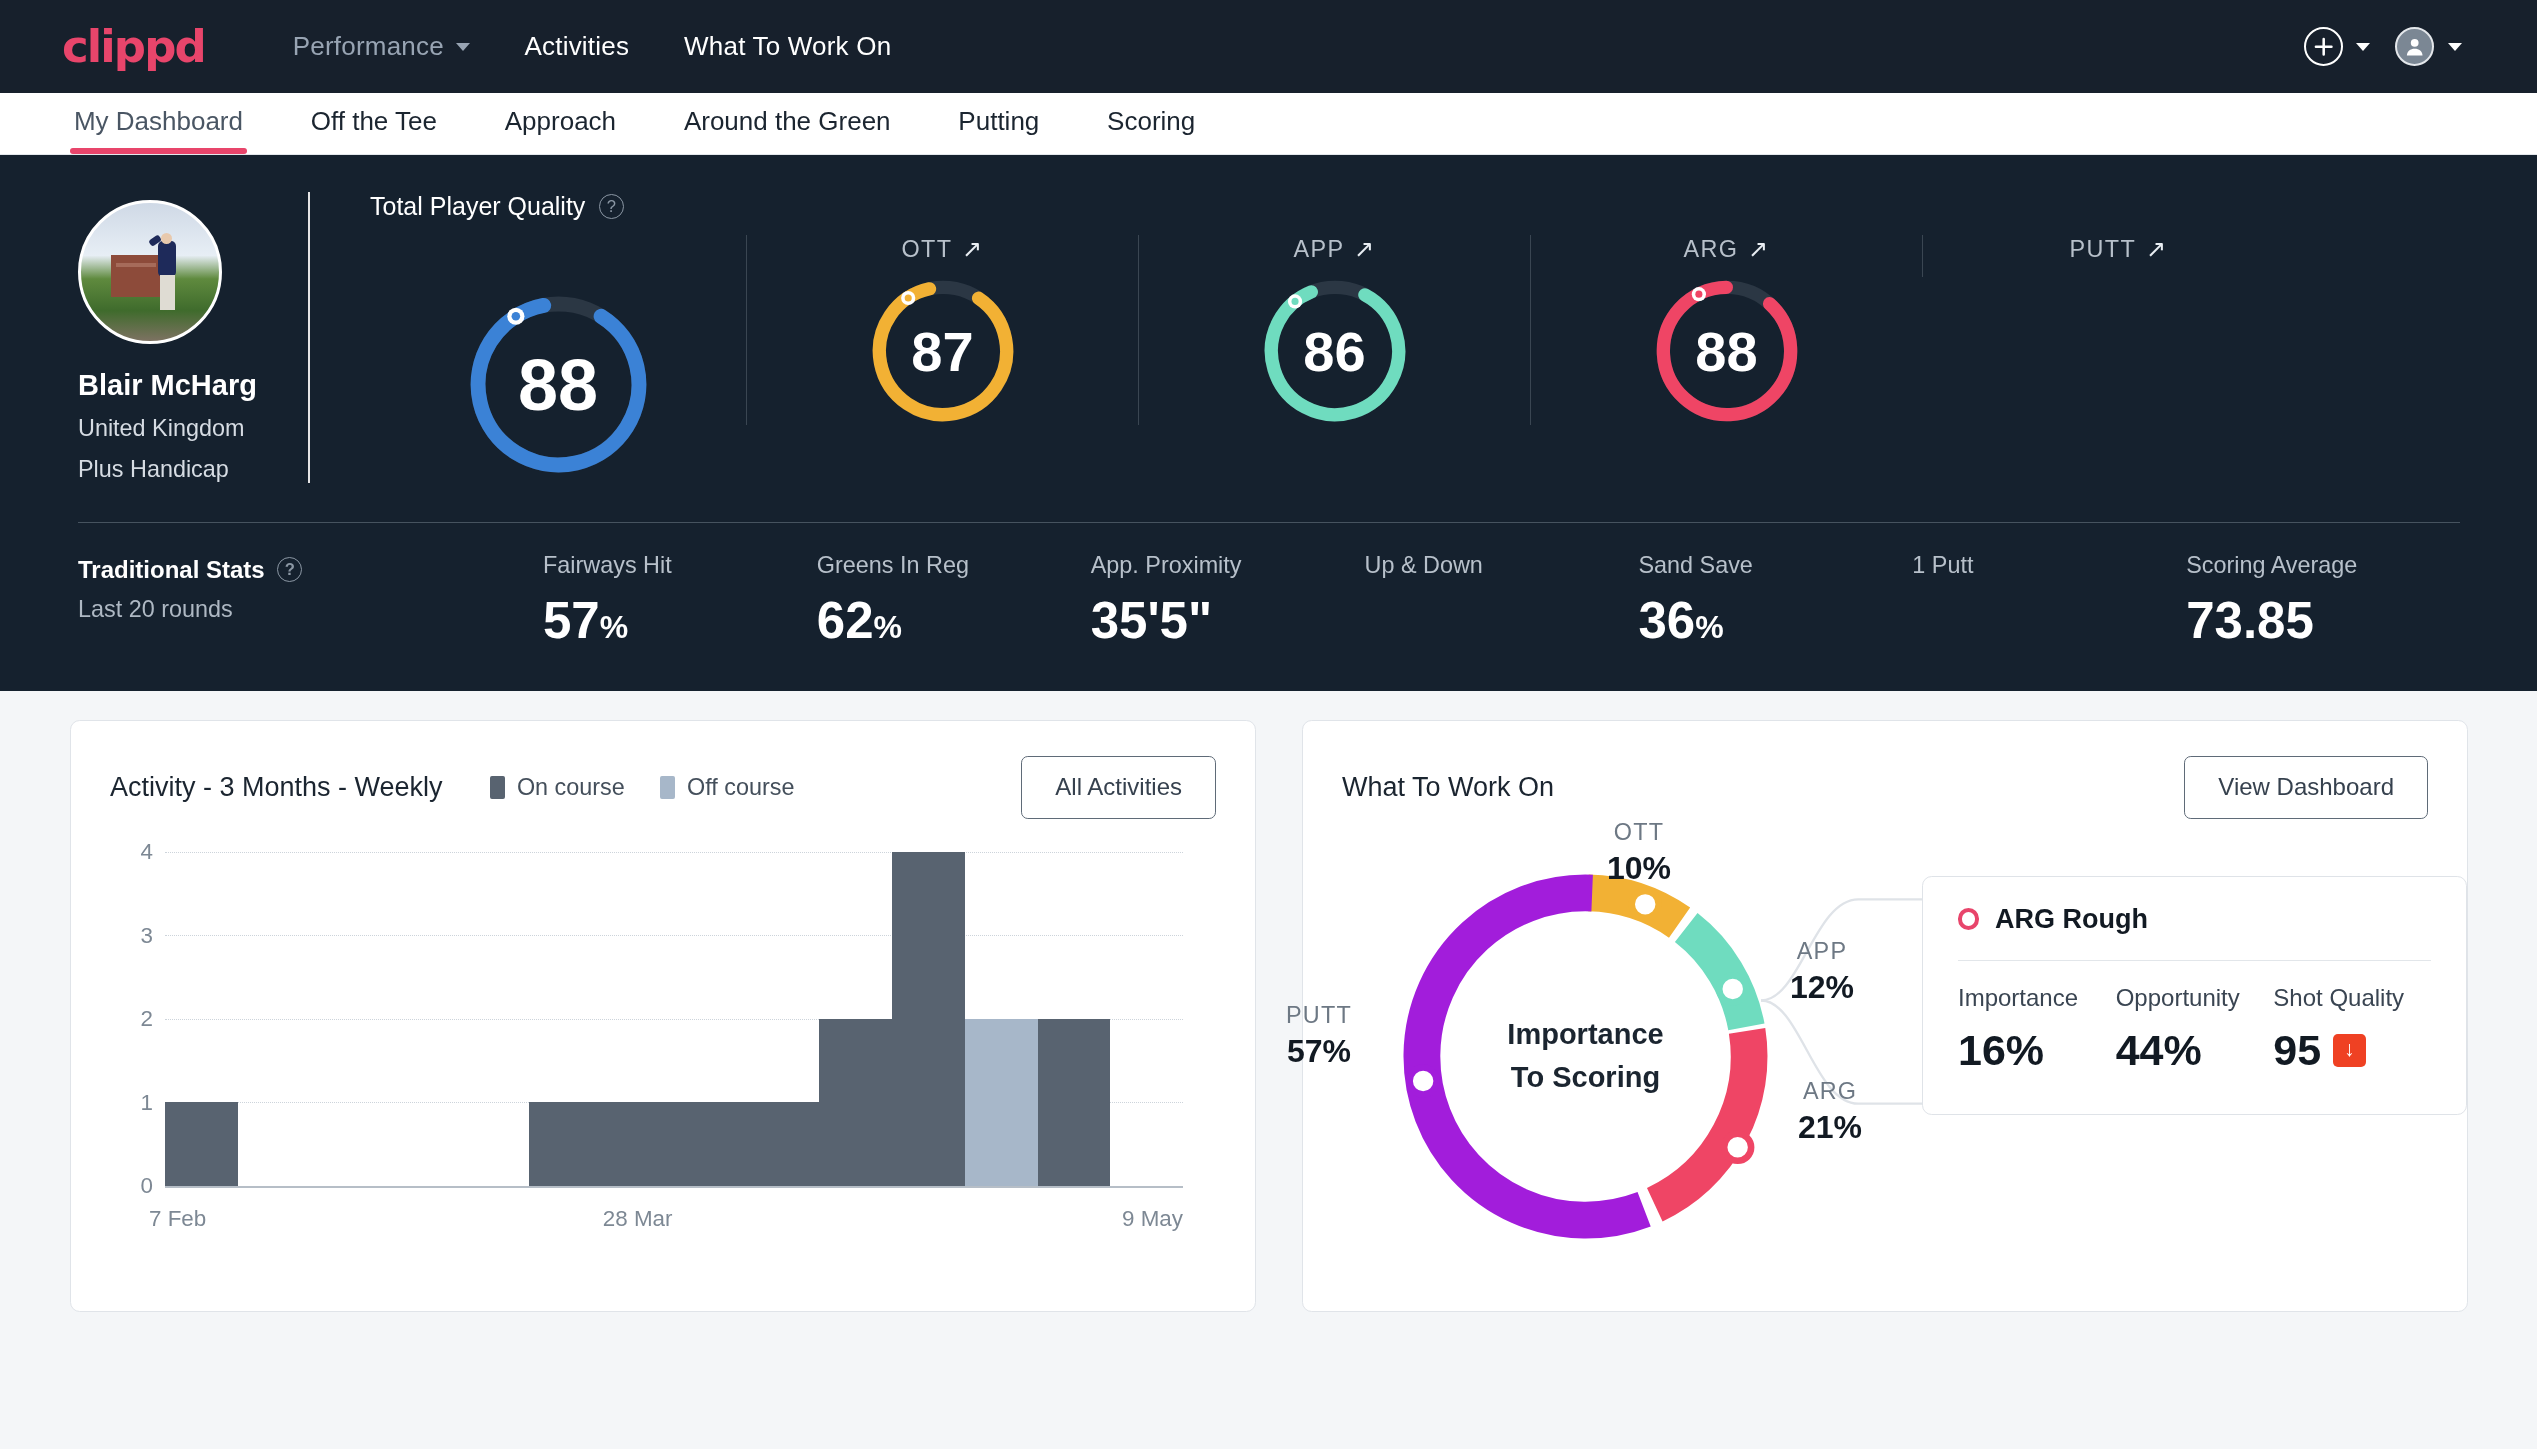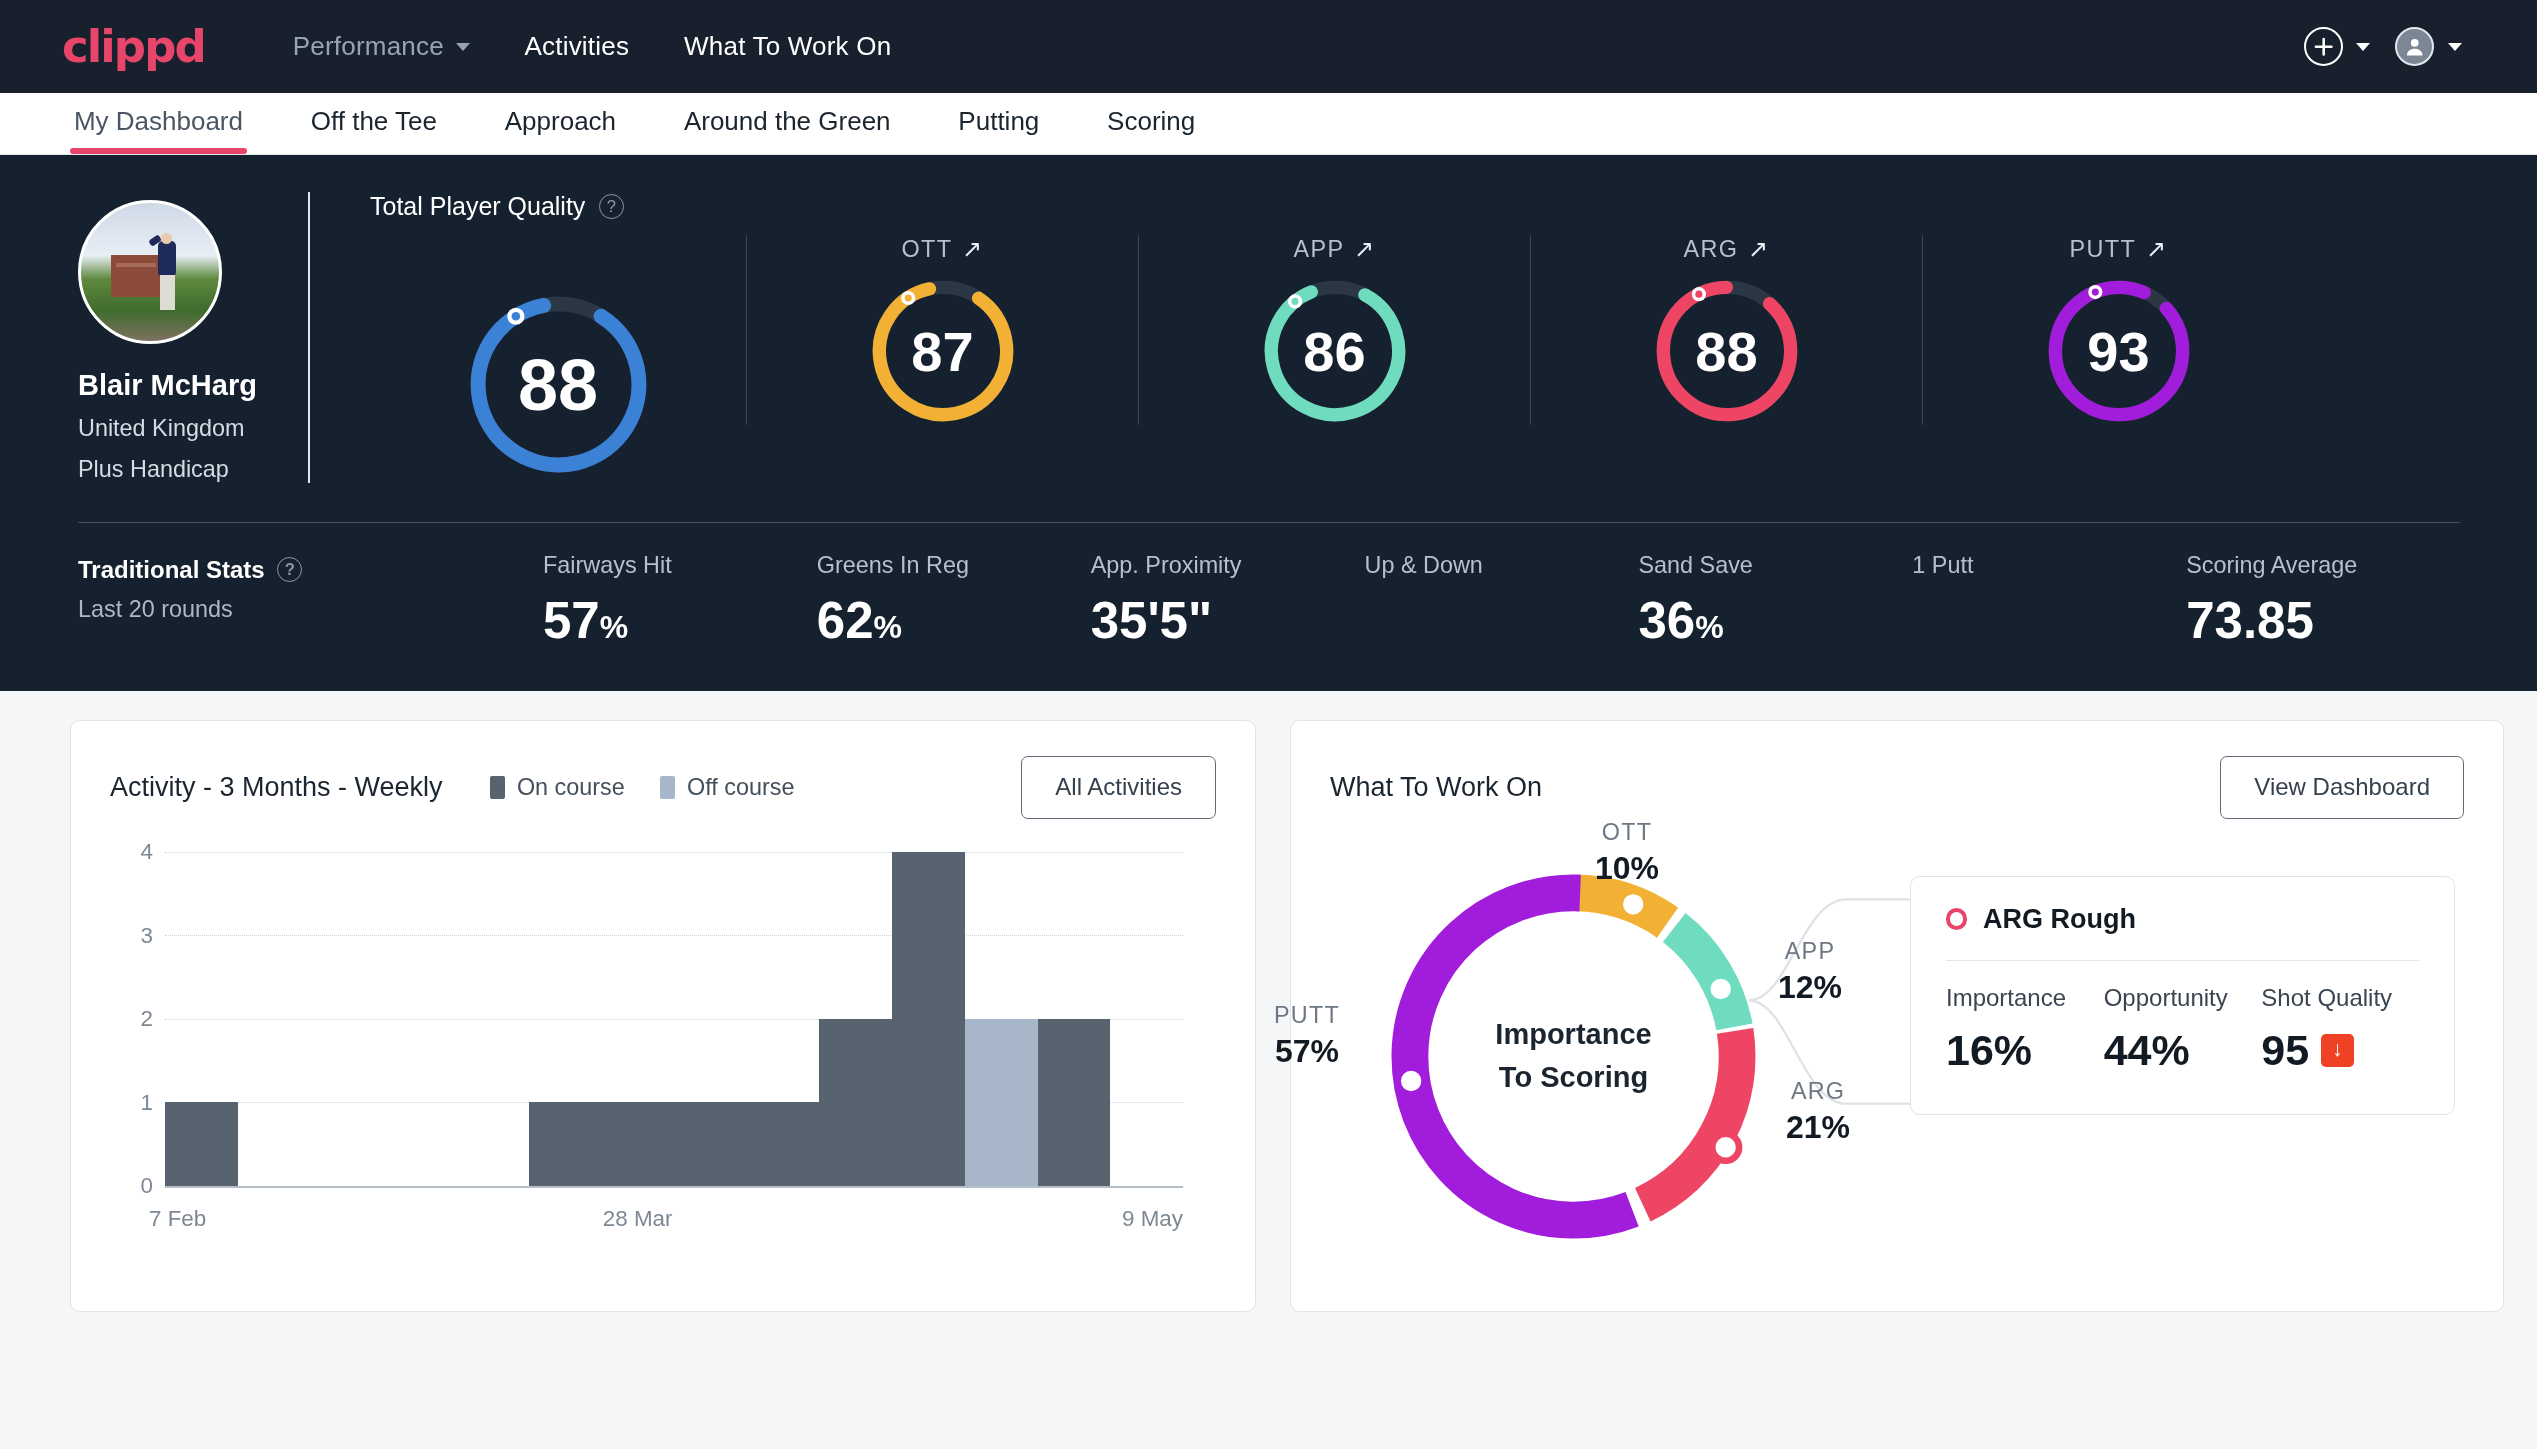--- a/index.html
+++ b/index.html
@@ -108,21 +108,21 @@
   .trad-head { width: 465px; flex-shrink: 0; padding-top: 3.9px; }
   .trad-title { display: flex; align-items: center; gap: 12.7px; color: #ffffff; font-size: 24px; font-weight: 700; }
   .trad-sub { color: #aeb8c3; font-size: 23.4px; margin-top: 11.7px; }
   .stats { display: flex; flex: 1; }
   .stat { flex: 1; }
   .stat-label { color: #b7c0ca; font-size: 23.4px; }
   .stat-value { color: #ffffff; font-weight: 700; font-size: 51px; margin-top: 11.7px; white-space: nowrap; }
   .stat-value .unit { font-size: 32px; font-weight: 700; }
 
   
-  .cards { display: flex; gap: 34px; padding: 29px 34px 0 70px; }
+  .cards { display: flex; gap: 46px; padding: 29px 70px 0 70px; }
   .card {
     background: #ffffff; border: 1px solid #e0e4e9; border-radius: 9.7px;
     height: 592px; position: relative;
   }
   .card.left { width: 1186px; }
   .card.right { flex: 1; }
   .card-head { display: flex; align-items: center; padding: 35px 39px 0 39px; }
   .card-title { font-size: 27px; color: #1b2530; font-weight: 400; }
   .legend { display: flex; align-items: center; gap: 35px; margin-left: 47px; }
   .legend-item { display: flex; align-items: center; gap: 11.7px; color: #444f5b; font-size: 23.4px; }
@@ -311,29 +311,20 @@
             </svg>
             <div class="ringval">88</div>
           </div>
         </div>
 
         <div class="ringcell sub">
           <div class="ringlabel">
             <span>PUTT</span>
             <span class="arrow">↗</span>
           </div>
-          <div class="ring-wrap">
-            <svg width="148" height="148" viewBox="0 0 100 100">
-              <circle cx="50" cy="50" r="43" fill="none" stroke="#2b3744" stroke-width="9"></circle>
-              <circle cx="50" cy="50" r="43" fill="none" stroke="#a21ddb" stroke-width="9" stroke-linecap="round" stroke-dasharray="251.3 270.2" transform="rotate(-42 50 50)"></circle>
-              <circle cx="34.0" cy="10.2" r="4.8" fill="#fff"></circle>
-              <circle cx="34.0" cy="10.2" r="2.4" fill="#a21ddb"></circle>
-            </svg>
-            <div class="ringval">93</div>
-          </div>
         </div>
 
       </div>
     </div>
   </div>
 
   <div class="hero-divider"></div>
 
   <div class="trad">
     <div class="trad-head">

